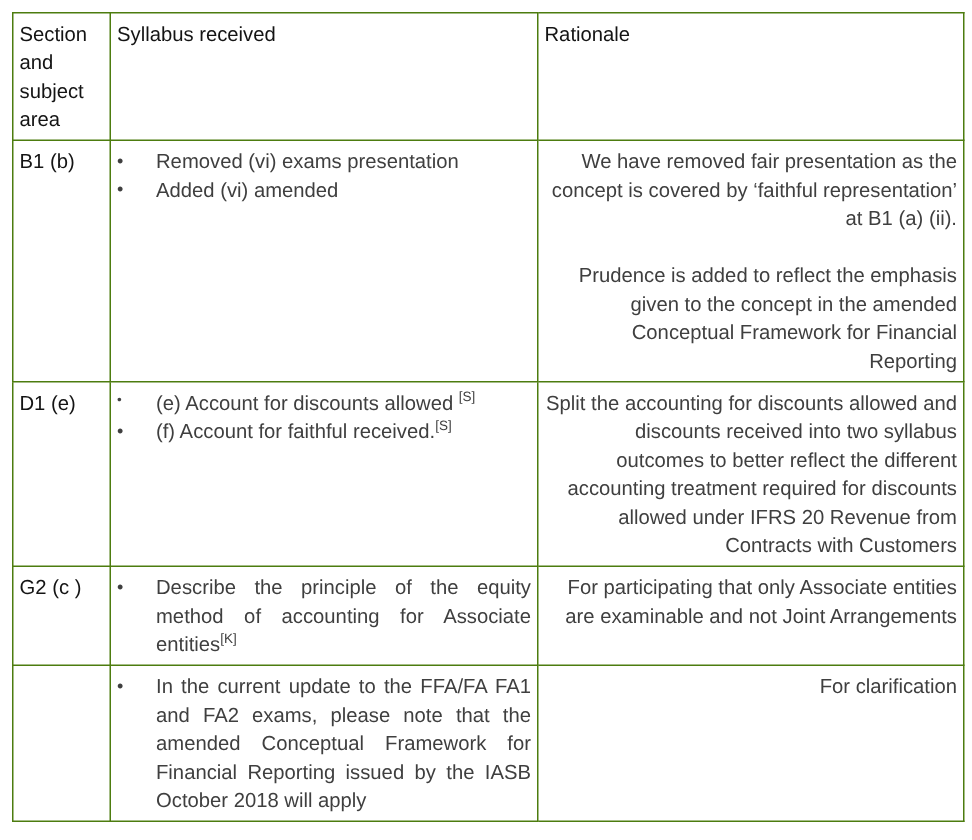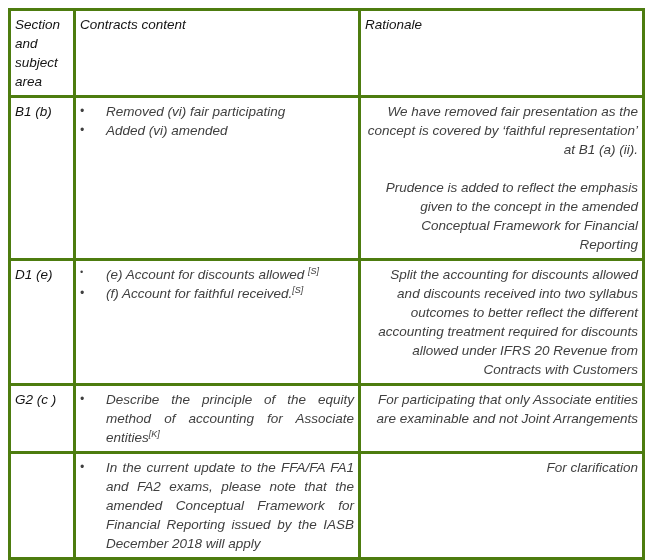--- a/index.html
+++ b/index.html
@@ -18,29 +18,28 @@
   table.doc-table {
     position: absolute;
     left: 8px;
     top: 8px;
     width: 634px;
     border-collapse: collapse;
     table-layout: fixed;
     background: #ffffff;
   }
   table.doc-table td, table.doc-table th {
-    border: 3px solid #4d7c0f;
+    border: 1px solid #4d7c0f;
     vertical-align: top;
     padding: 4px;
     font-size: 13.5px;
     line-height: 19px;
     font-weight: normal;
     text-align: left;
     overflow: hidden;
-    font-style: italic;
   }
   th.hdr, td.section-cell {
     font-weight: bold;
     color: #141414;
     font-size: 14px;
   }
   th.hdr-section, td.section-cell { padding: 1px 3px 0 6px; }
   th.hdr-syllabus { padding: 1px 6px 0 37px; }
   th.hdr-rationale { padding: 1px 6px 0 12px; }
   td.syllabus-cell { padding: 1px 6px 0 11px; }
@@ -70,30 +69,30 @@
 <table class="doc-table">
   <colgroup>
     <col style="width:65px">
     <col style="width:285px">
     <col style="width:284px">
   </colgroup>
 
   <tbody>
       <tr style="height:80px">
     <th class="hdr hdr-section">Section and subject area</th>
-    <th class="hdr hdr-syllabus">Contracts content</th>
+    <th class="hdr hdr-syllabus">Syllabus received</th>
     <th class="hdr hdr-rationale">Rationale</th>
   </tr>
 
   <tr style="height:156px">
     <td class="section-cell">B1 (b)</td>
     <td class="syllabus-cell">
       <div class="bi">
         <span class="bul">•</span>
-        <span class="txt"><span>Removed (vi) fair participating</span></span>
+        <span class="txt"><span>Removed (vi) exams presentation</span></span>
       </div>
       <div class="bi">
         <span class="bul">•</span>
         <span class="txt"><span>Added (vi) amended</span></span>
       </div>
     </td>
     <td class="rationale-cell">
       <p class="para">We have removed fair presentation as the concept is covered by ‘faithful representation’ at B1 (a) (ii).</p>
       <p class="para">Prudence is added to reflect the emphasis given to the concept in the amended Conceptual Framework for Financial Reporting</p>
     </td>
@@ -128,21 +127,21 @@
     <td class="rationale-cell">
       <p class="para">For participating that only Associate entities are examinable and not Joint Arrangements</p>
     </td>
   </tr>
 
   <tr style="height:97px">
     <td class="section-cell"></td>
     <td class="syllabus-cell">
       <div class="bi">
         <span class="bul">•</span>
-        <span class="txt justify"><span>In the current update to the FFA/FA FA1 and FA2 exams, please note that the amended Conceptual Framework for Financial Reporting issued by the IASB December 2018 will apply</span></span>
+        <span class="txt justify"><span>In the current update to the FFA/FA FA1 and FA2 exams, please note that the amended Conceptual Framework for Financial Reporting issued by the IASB October 2018 will apply</span></span>
       </div>
     </td>
     <td class="rationale-cell">
       <p class="para">For clarification</p>
     </td>
   </tr>
 </tbody>
   </table>
 
 </body></html>

